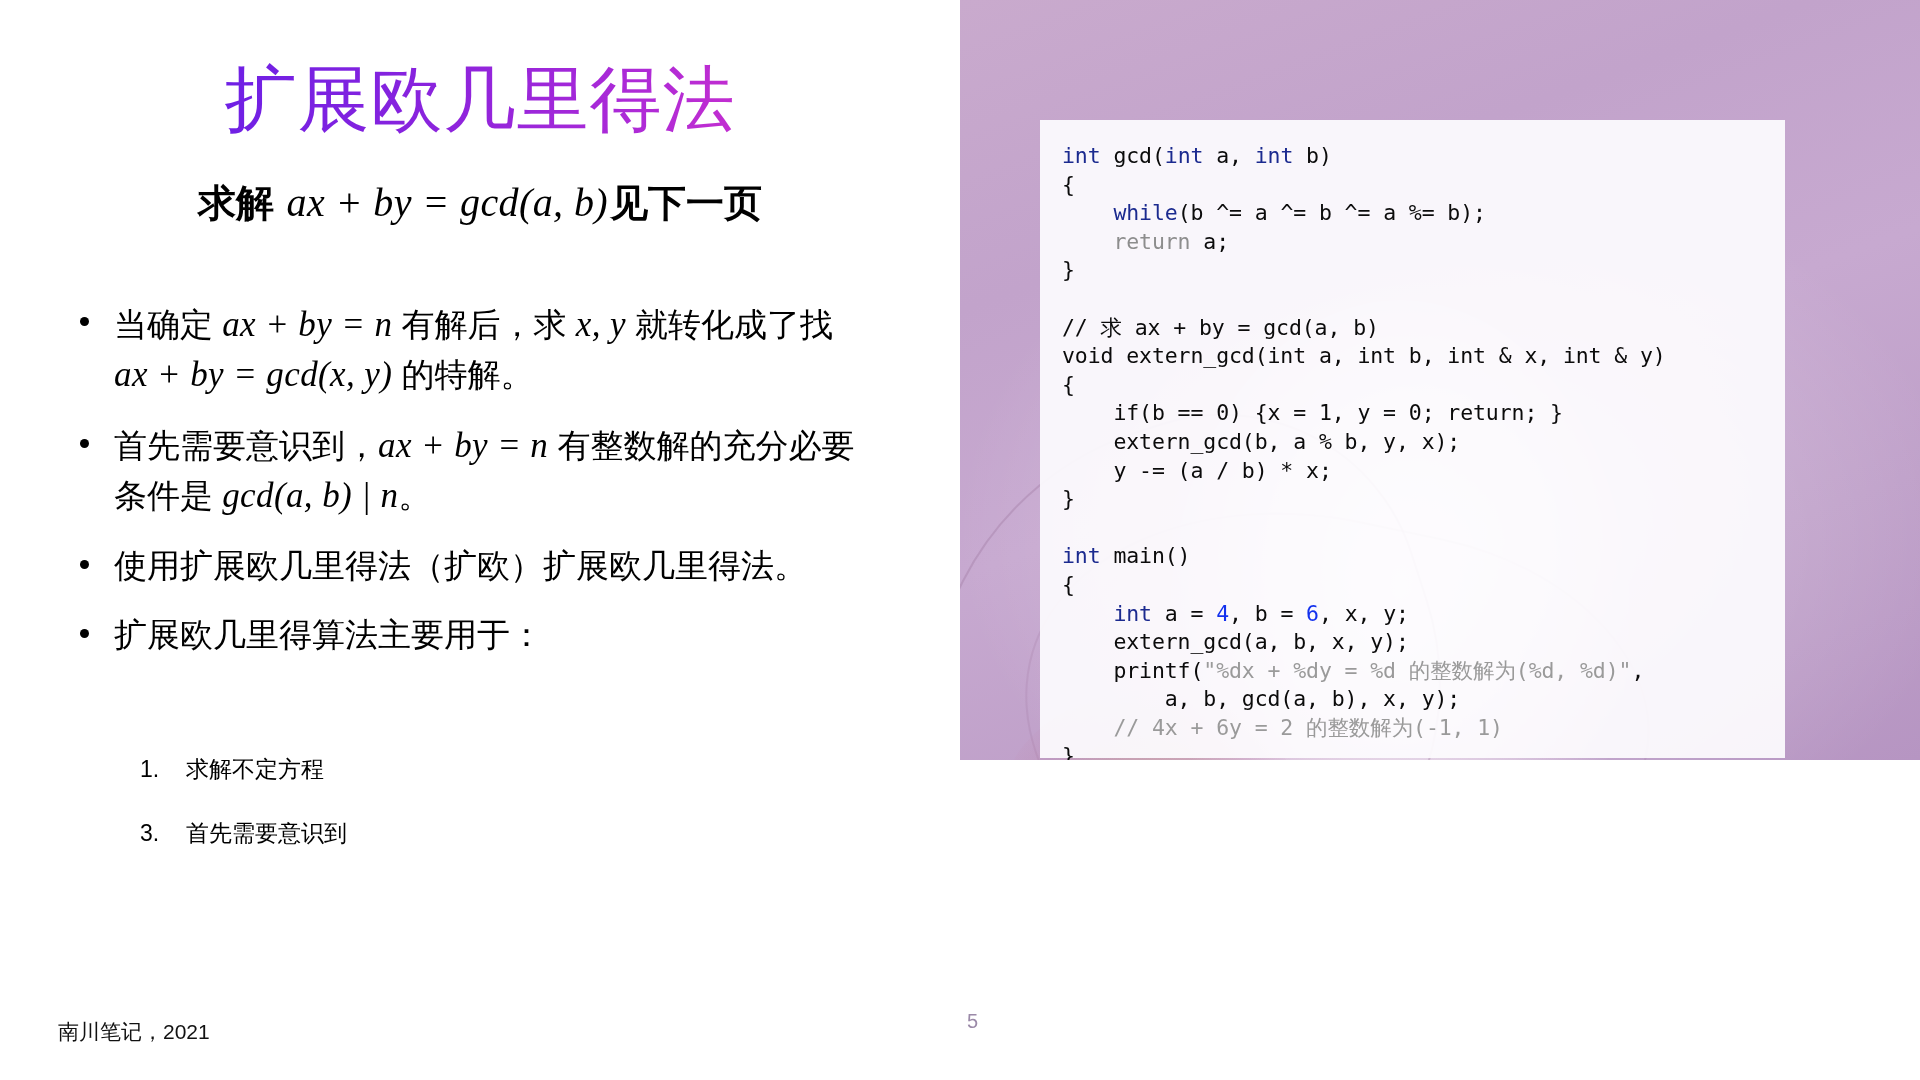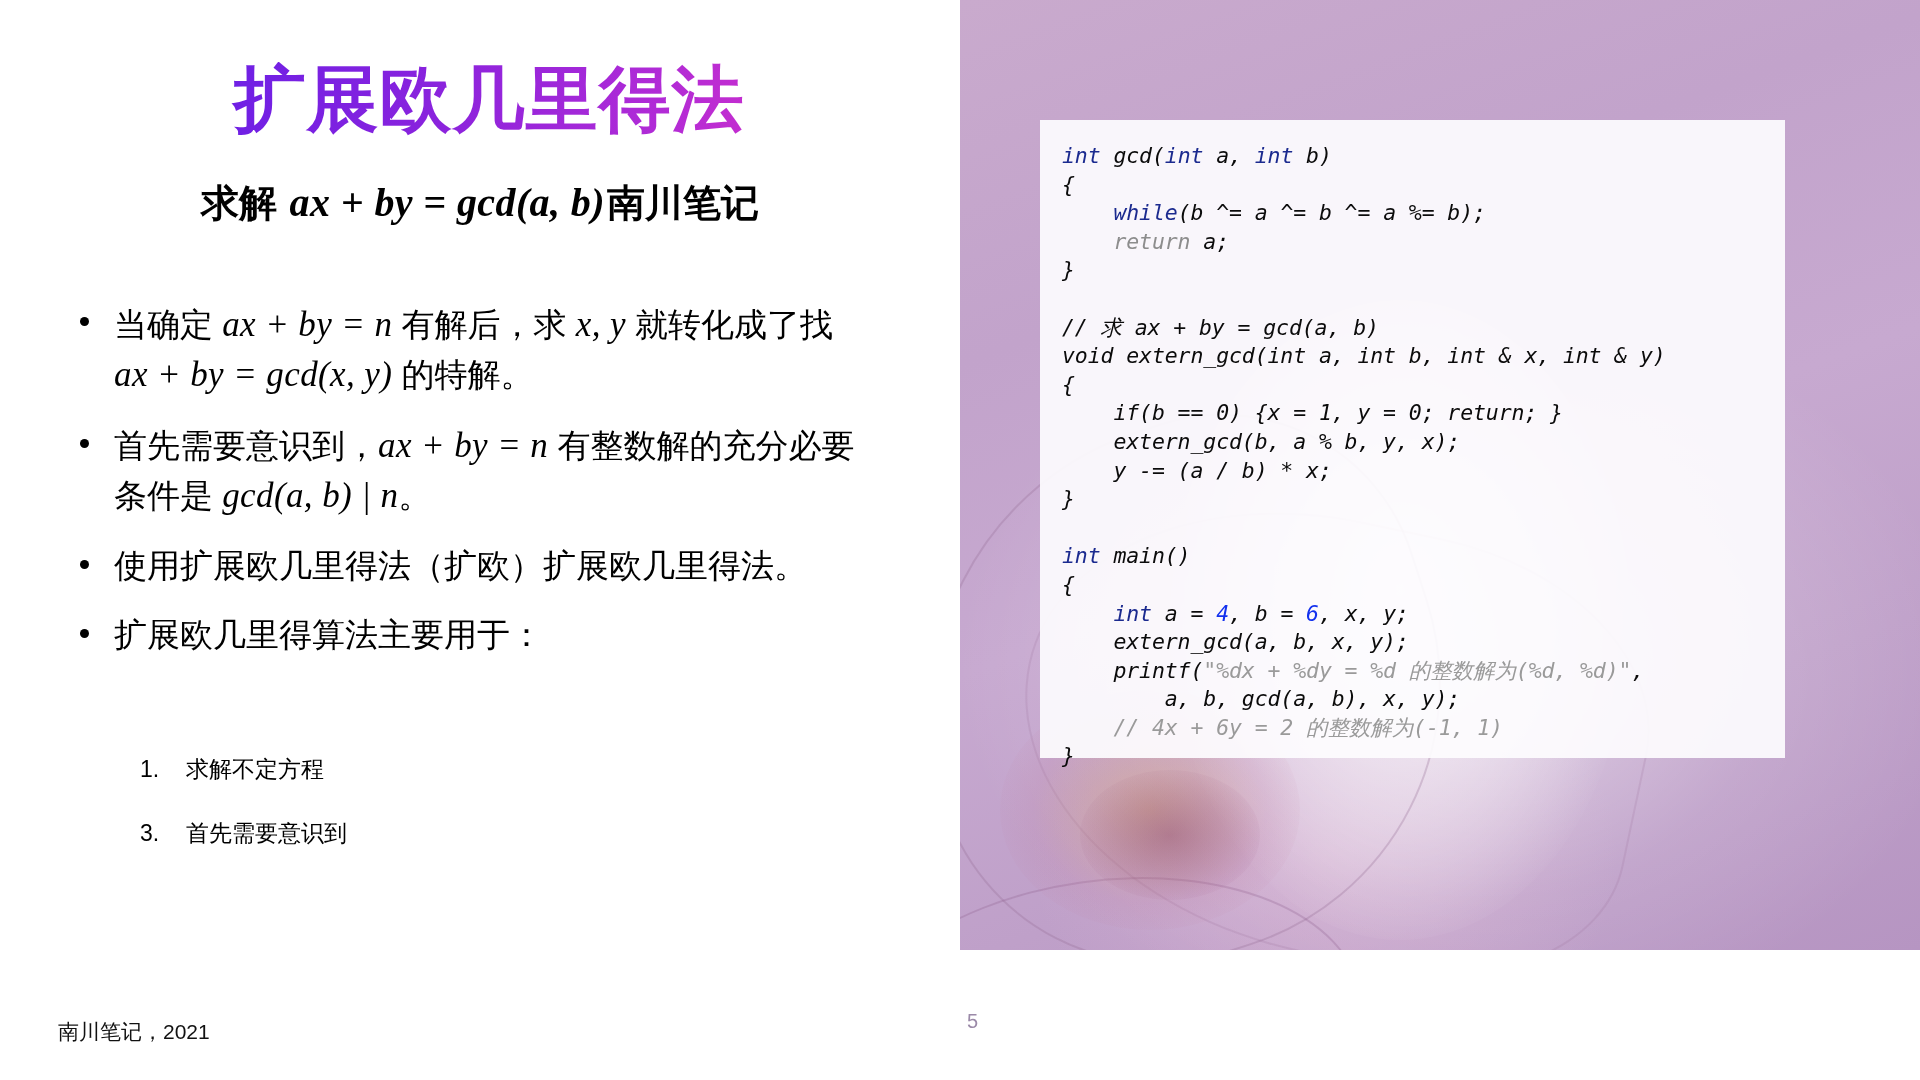--- a/index.html
+++ b/index.html
@@ -32,47 +32,46 @@
     box-sizing: border-box;
   }
 
   .slide-title {
     position: absolute;
     left: 0;
     top: 62px;
     width: 960px;
     text-align: center;
     font-size: 72px;
-    font-weight: bold;
+    font-weight: normal;
     letter-spacing: 1px;
     line-height: 1.05;
     background: linear-gradient(95deg, #4f21e8 0%, #6a1fe6 20%, #8a23dd 45%, #b12bd6 68%, #d930c8 88%, #e935c6 100%);
     -webkit-background-clip: text;
     background-clip: text;
     color: transparent;
     -webkit-text-fill-color: transparent;
     white-space: nowrap;
-    padding-left: 9px;
   }
 
   .slide-subtitle {
     position: absolute;
     left: 0;
     top: 178px;
     width: 960px;
     text-align: center;
     font-size: 38px;
     font-weight: bold;
     color: #000000;
     white-space: nowrap;
   }
   .slide-subtitle .mathi {
     font-family: "Liberation Serif", "DejaVu Serif", serif;
     font-style: italic;
-    font-weight: 700;
+    font-weight: 400;
     font-size: 40px;
     padding: 0 2px;
   }
 
   .bullets {
     position: absolute;
     left: 78px;
     top: 300px;
     width: 790px;
   }
@@ -126,27 +125,26 @@
     color: #111;
     white-space: nowrap;
   }
 
   
   .right-pane {
     position: absolute;
     left: 960px;
     top: 0;
     width: 960px;
-    height: 950px;
+    height: 760px;
     overflow: hidden;
     background:
       radial-gradient(ellipse 700px 520px at 52% 70%, rgba(255,255,255,0.55) 0%, rgba(255,255,255,0.12) 45%, rgba(255,255,255,0) 72%),
       radial-gradient(ellipse 420px 330px at 38% 90%, rgba(224,186,214,0.55) 0%, rgba(224,186,214,0) 70%),
       linear-gradient(160deg, #c9aacd 0%, #c2a3cb 28%, #c7a9d0 52%, #bfa0c9 74%, #b695c2 100%);
-    font-style: italic;
   }
   .bg-wisp {
     position: absolute;
     border-radius: 50%;
     pointer-events: none;
   }
   .wisp-a {
     left: -40px; top: 430px;
     width: 520px; height: 520px;
     border: 2px solid rgba(150,110,150,0.30);
@@ -222,21 +220,21 @@
 </head>
 <body>
 
 <div class="slide">
 
   <div class="left-pane">
 
     <div class="slide-title">扩展欧几里得法</div>
 
     <div class="slide-subtitle">
-      <span>求解 </span><span class="mathi">ax + by = gcd(a, b)</span><span>南川笔记</span>
+      <span>求解 </span><span class="mathi">ax + by = gcd(a, b)</span><span>见下一页</span>
     </div>
 
     <div class="bullets" id="bullet-list">
         <div class="bullet"><span class="dot"></span><span>当确定 </span><span class="mathi">ax + by = n</span><span> 有解后，求 </span><span class="mathi">x, y</span><span> 就转化成了找 </span><span class="mathi">ax + by = gcd(x, y)</span><span> 的特解。</span></div>
         <div class="bullet"><span class="dot"></span><span>首先需要意识到，</span><span class="mathi">ax + by = n</span><span> 有整数解的充分必要条件是 </span><span class="mathi">gcd(a, b) | n</span><span>。</span></div>
         <div class="bullet"><span class="dot"></span><span>使用扩展欧几里得法（扩欧）扩展欧几里得法。</span></div>
         <div class="bullet"><span class="dot"></span><span>扩展欧几里得算法主要用于：</span></div>
       </div>
 
     <div class="numbered" id="numbered-list">

